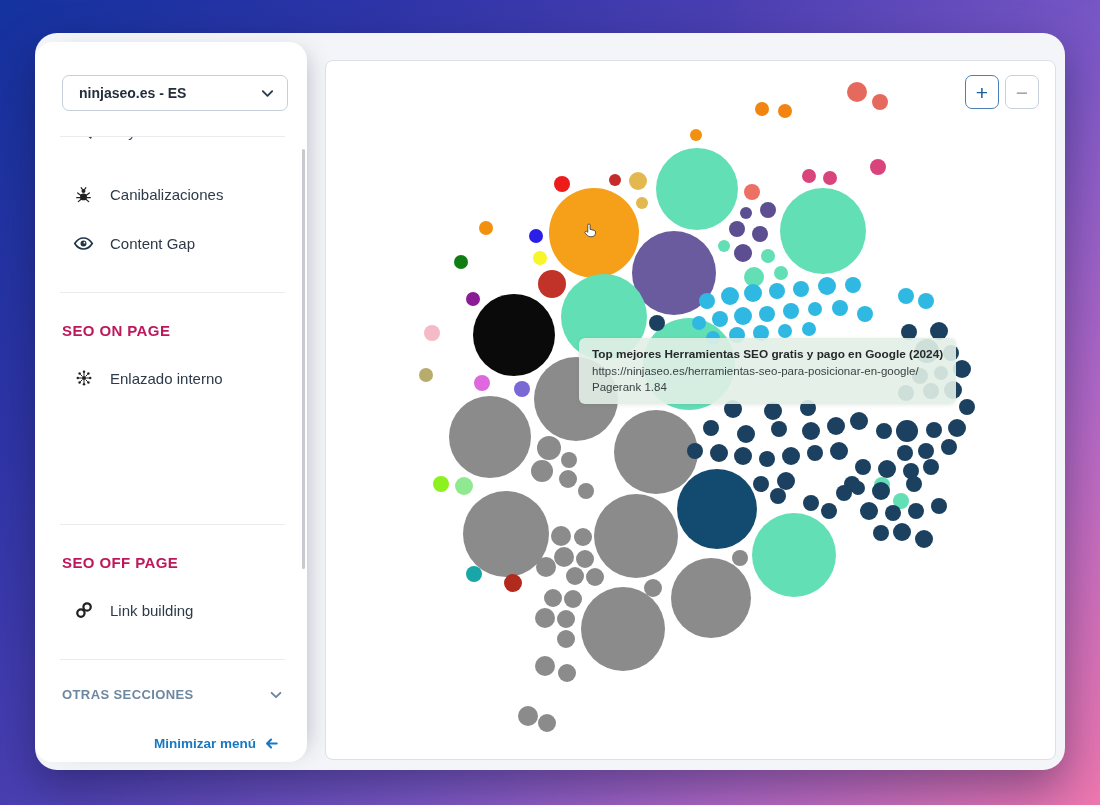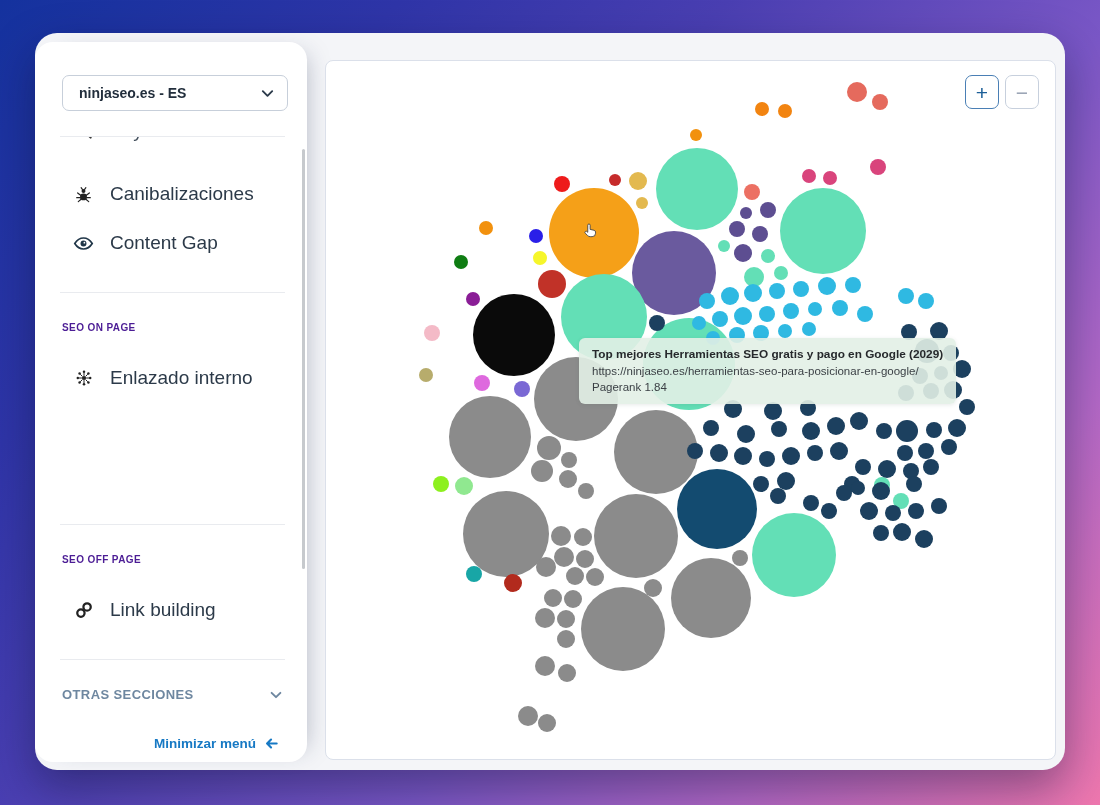--- a/index.html
+++ b/index.html
@@ -29,27 +29,27 @@
     padding:0 12px 0 16px;cursor:pointer;
   }
   .selector .sel-label{font-size:14px;font-weight:bold;color:#222e3c;}
   .divider{position:absolute;left:25px;right:22px;height:1px;background:#e9ebef;}
   .menu-clip{position:absolute;left:0;right:14px;top:95px;height:44px;overflow:hidden;}
   .menu-row{
     position:absolute;left:14px;right:14px;height:40px;
     display:flex;align-items:center;gap:16px;padding-left:24px;cursor:pointer;border-radius:9px;
   }
   .menu-row .mi{width:21px;height:21px;flex:0 0 21px;display:flex;align-items:center;justify-content:center;}
-  .menu-row .ml{font-size:19px;color:#2c3a49;}
+  .menu-row .ml{font-size:15px;color:#2c3a49;}
   .menu-row.selected{
     background:#e9f5fc;border:1.5px solid #7fc1e7;left:16px;right:16px;
   }
   .menu-row.selected .ml{color:#1779c4;}
   .sec-header{
-    position:absolute;left:27px;font-size:10px;font-weight:bold;color:#4c1d95;
+    position:absolute;left:27px;font-size:15px;font-weight:bold;color:#be185d;
     letter-spacing:.4px;
   }
   .otras{
     position:absolute;left:27px;right:24px;display:flex;align-items:center;justify-content:space-between;
     font-size:13px;font-weight:bold;color:#6e87a0;letter-spacing:.4px;cursor:pointer;
   }
   .minimize{
     position:absolute;right:28px;display:flex;align-items:flex-end;gap:8px;
     font-size:13.5px;font-weight:bold;color:#1779c4;cursor:pointer;
   }
@@ -362,21 +362,21 @@
         <div class="bubble" style="left: 231px; top: 569px; height: 18px; width: 18px; background: rgb(139, 139, 139);"></div>
         <div class="bubble" style="left: 209px; top: 595px; height: 20px; width: 20px; background: rgb(139, 139, 139);"></div>
         <div class="bubble" style="left: 232px; top: 603px; height: 18px; width: 18px; background: rgb(139, 139, 139);"></div>
         <div class="bubble" style="left: 192px; top: 645px; height: 20px; width: 20px; background: rgb(139, 139, 139);"></div>
         <div class="bubble" style="left: 212px; top: 653px; height: 18px; width: 18px; background: rgb(139, 139, 139);"></div>
         <div class="bubble" style="left: 318px; top: 518px; height: 18px; width: 18px; background: rgb(139, 139, 139);"></div>
         <div class="bubble" style="left: 406px; top: 489px; height: 16px; width: 16px; background: rgb(139, 139, 139);"></div>
       </div>
 
     <div class="tooltip">
-      <div class="tt-title">Top mejores Herramientas SEO gratis y pago en Google (2029)</div>
+      <div class="tt-title">Top mejores Herramientas SEO gratis y pago en Google (2024)</div>
       <div>https://ninjaseo.es/herramientas-seo-para-posicionar-en-google/</div>
       <div>Pagerank 1.84</div>
     </div>
 
     <div class="cursor">
       <svg width="18" height="18" viewBox="0 0 24 24">
           <path d="M9 13.5V5.6a1.6 1.6 0 0 1 3.2 0v5.6l5.3 1.2c1.1.2 1.9 1.2 1.9 2.3v1.6a4.6 4.6 0 0 1-4.6 4.6h-2.6a4.6 4.6 0 0 1-3.3-1.4l-3.2-3.3a1.55 1.55 0 0 1 2.2-2.2l1.1 1.1z" fill="#fff" stroke="#444" stroke-width="1.2" stroke-linejoin="round"></path>
         </svg>
     </div>
   </div>

